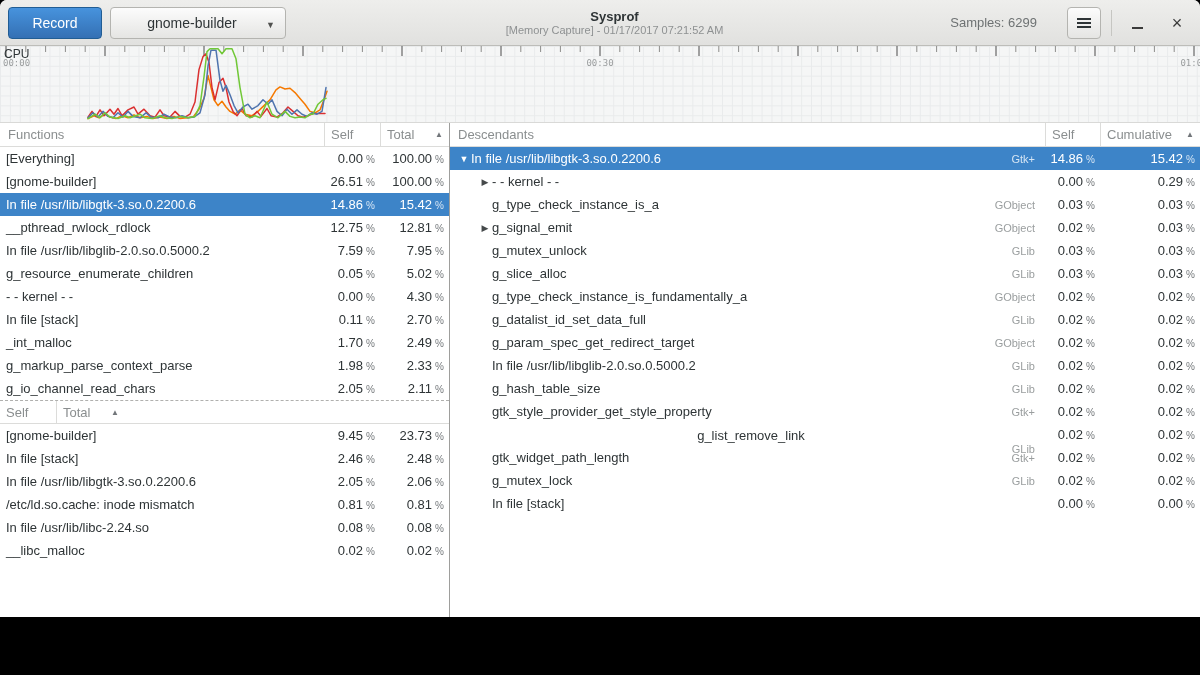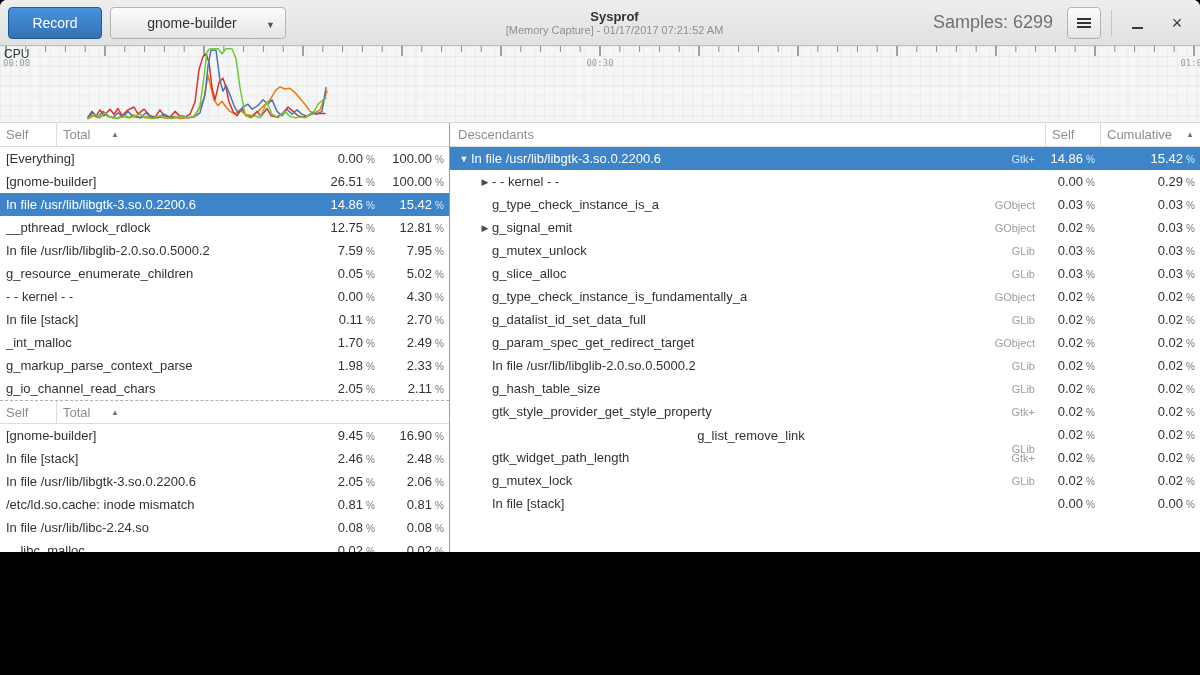--- a/index.html
+++ b/index.html
@@ -1,35 +1,35 @@
 <!DOCTYPE html>
 <html><head>
 <meta charset="utf-8">
 <style>
   * { margin:0; padding:0; box-sizing:border-box; }
   html,body { width:1200px; height:675px; background:#000; overflow:hidden; }
   body { font-family:"Liberation Sans", sans-serif; font-size:13px; color:#2e3436; }
-  .window { width:1200px; height:552px; background:#fff; border-radius:7px 7px 0 0; overflow:hidden; display:flex; flex-direction:column; }
+  .window { width:1200px; height:617px; background:#fff; border-radius:7px 7px 0 0; overflow:hidden; display:flex; flex-direction:column; }
 
   
   .headerbar { height:46px; flex:0 0 46px; background:linear-gradient(#eeeeec,#e1e1df);
     border-bottom:1px solid #bdbdb9; display:flex; align-items:center; padding:0 8px; position:relative; }
   .btn { height:32px; border-radius:4px; border:1px solid #b4b4b0;
     background:linear-gradient(#fcfcfc,#e5e5e3); display:flex; align-items:center; justify-content:center;
     color:#2e3436; cursor:pointer; }
   .record-btn { width:94px; background:linear-gradient(#4793dd,#3470b4); border-color:#215d94;
     color:#fff; font-size:14px; margin-right:8px; }
   .process-btn { width:176px; font-size:14px; position:relative; padding:0 22px 0 10px; }
   .process-btn .dropdown-arrow { position:absolute; right:10px; top:12px; font-size:9px; color:#50514f; }
   .titlebox { position:absolute; left:0; right:0; top:0; height:46px; display:flex; flex-direction:column;
     align-items:center; justify-content:center; pointer-events:none;padding-left:29px; }
   .title { font-weight:bold; font-size:13px; color:#2e3436; line-height:15px; }
   .subtitle { font-size:11px; color:#8e9192; line-height:13px; }
   .header-right { margin-left:auto; display:flex; align-items:center; gap:10px; z-index:2; }
-  .samples { font-size:18px; color:#6e7273; margin-right:4px; }
+  .samples { font-size:13px; color:#6e7273; margin-right:20px; }
   .menu-btn { width:34px; }
   .hamburger { width:14px; height:10px; border-top:2px solid #2e3436; border-bottom:2px solid #2e3436; position:relative; }
   .hamburger::after { content:""; position:absolute; left:0; right:0; top:2px; height:2px; background:#2e3436; }
   .win-sep { width:1px; height:26px; background:#c6c6c2; }
   .win-btn { width:30px; height:30px; border:none; background:none; display:flex; align-items:center; justify-content:center; cursor:pointer; }
   .min-glyph { width:11px; height:2px; background:#3a3a3a; margin-top:10px; }
   .close-glyph { font-size:18px; color:#3a3a3a; line-height:18px; }
 
   
   .graph { height:77px; flex:0 0 77px; position:relative; background:#f5f6f6;
@@ -175,20 +175,21 @@
         <div class="time-label" style="left: 600px; transform: translateX(-50%);">00:30</div>
         <div class="time-label" style="left: 1194px; transform: translateX(-50%);">01:00</div>
       </div>
   </div>
 
   <div class="main">
 
     <div class="left-pane">
 
       <div class="thead">
+        <div class="hc hc-name">Functions</div>
         <div class="hc hc-num col-self-l">Self</div>
         <div class="hc hc-num col-total-l">
           <span>Total</span>
           <span class="sort-arrow">▲</span>
         </div>
       </div>
       <div id="functions-rows">
           <div class="trow">
             <div class="cell-name">[Everything]</div>
             <div class="cell-num col-self-l"><span>0.00</span><span class="pct">%</span></div>
@@ -250,21 +251,21 @@
         <div class="hc hc-num col-self-l">Self</div>
         <div class="hc hc-num col-total-l">
           <span>Total</span>
           <span class="sort-arrow">▲</span>
         </div>
       </div>
       <div id="callers-rows">
           <div class="trow">
             <div class="cell-name">[gnome-builder]</div>
             <div class="cell-num col-self-l"><span>9.45</span><span class="pct">%</span></div>
-            <div class="cell-num col-total-l"><span>16.90</span><span class="pct">%</span></div>
+            <div class="cell-num col-total-l"><span>23.73</span><span class="pct">%</span></div>
           </div>
           <div class="trow">
             <div class="cell-name">In file [stack]</div>
             <div class="cell-num col-self-l"><span>2.46</span><span class="pct">%</span></div>
             <div class="cell-num col-total-l"><span>2.48</span><span class="pct">%</span></div>
           </div>
           <div class="trow">
             <div class="cell-name">In file /usr/lib/libgtk-3.so.0.2200.6</div>
             <div class="cell-num col-self-l"><span>2.05</span><span class="pct">%</span></div>
             <div class="cell-num col-total-l"><span>2.06</span><span class="pct">%</span></div>

